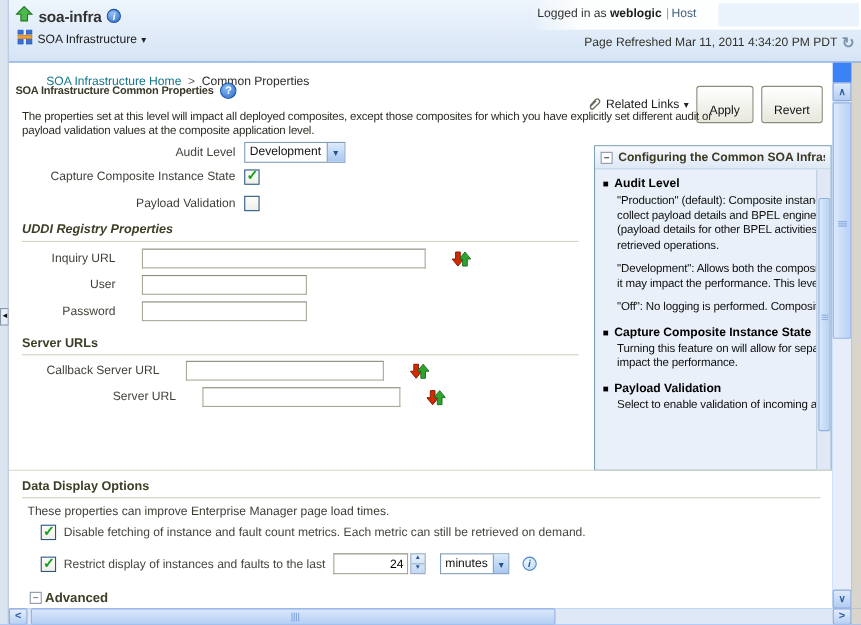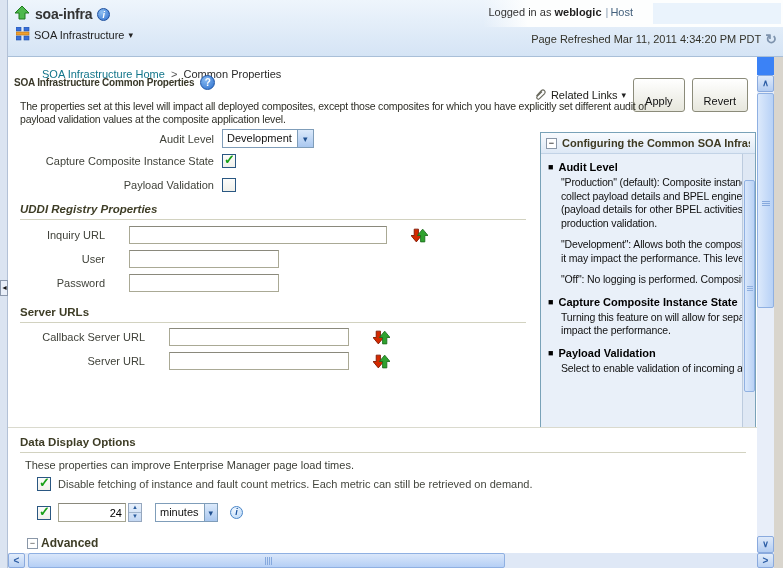--- a/index.html
+++ b/index.html
@@ -68,21 +68,21 @@
   .lab92 { width:92px; }
   .lab132 { width:132px; }
   .txt { height:18px; border:1px solid #aaa995; border-top-color:#8a897c; background:#fff; font-size:11px; padding:0 3px; font-family:"Liberation Sans",sans-serif; }
   .w258 { width:258px; } .w150 { width:150px; } .w180 { width:180px; }
   .set-ic { display:inline-block; width:17px; height:17px; cursor:pointer; }
 
   .r-inq { top:169px; left:5px; }
   .r-usr { top:193px; left:5px; }
   .r-pwd { top:217px; left:5px; }
   .r-cb  { top:271px; left:5px; }
-  .r-su  { top:295px; left:5px; }
+  .r-su  { top:295px; left:20px; }
 
   
   .hp { position:absolute; left:532px; top:75px; width:216px; height:296px; border:1px solid #79a2b8; background:#e9f0f9; overflow:hidden; }
   .hp-head { position:absolute; left:0; top:0; right:0; height:21px; background:linear-gradient(#f9fbfe,#dde8f5); border-bottom:1px solid #c2d3e6; display:flex; align-items:center; gap:5px; padding:0 5px; font-weight:bold; color:#3e3a22; white-space:nowrap; overflow:hidden; }
   .boxminus { flex:0 0 auto; width:11px; height:11px; border:1px solid #8a97a8; background:#fff; color:#444; font-size:9px; line-height:9px; text-align:center; cursor:pointer; }
   .hp-title { overflow:hidden; white-space:nowrap; }
   .hp-body { position:absolute; left:0; top:21px; right:13px; bottom:0; overflow:hidden; padding:7px 0 0 7px; color:#101010; }
   .hp-sec { margin-bottom:9px; }
   .hp-sech { display:flex; gap:5px; font-weight:bold; color:#000; margin-bottom:2px; white-space:nowrap; }
   .hp-bullet { font-size:9px; line-height:13px; color:#000; }
@@ -274,21 +274,21 @@
       <div class="hp-body">
         <div class="hp-sec">
           <div class="hp-sech">
               <span class="hp-bullet">■</span>
               <span>Audit Level</span>
             </div>
           <div class="hp-para">
             <div class="hp-line">"Production" (default): Composite instance tracking information is collected, but the Mediator</div>
             <div class="hp-line">collect payload details and BPEL engine will not collect payload details for assign activities</div>
             <div class="hp-line">(payload details for other BPEL activities are collected). This level is optimal for most normal</div>
-            <div class="hp-line">production validation.</div>
+            <div class="hp-line">retrieved operations.</div>
           </div>
           <div class="hp-para">
             <div class="hp-line">"Development": Allows both the composite instance tracking and payload tracking. However,</div>
             <div class="hp-line">it may impact the performance. This level is useful largely for testing and debugging purposes.</div>
           </div>
           <div class="hp-para">
             <div class="hp-line">"Off": No logging is performed. Composite instance tracking and payload tracking information</div>
           </div>
         </div>
         <div class="hp-sec">
@@ -327,20 +327,21 @@
       <span class="xp-check">
           <span class="mark">✓</span>
         </span>
       <span>Disable fetching of instance and fault count metrics. Each metric can still be retrieved on demand.</span>
     </div>
 
     <div class="opt o2">
       <span class="xp-check">
           <span class="mark">✓</span>
         </span>
+      <span>Restrict display of instances and faults to the last</span>
       <span class="spin-wrap">
         <input class="spin-txt" value="24" style="">
         <span class="spin-btns">
           <span class="spin-b">▲</span>
           <span class="spin-b">▼</span>
         </span>
       </span>
       <span class="xp-select u-sel">
         <span class="sel-text" style="flex:1">minutes</span>
         <span class="sel-btn">▾</span>

